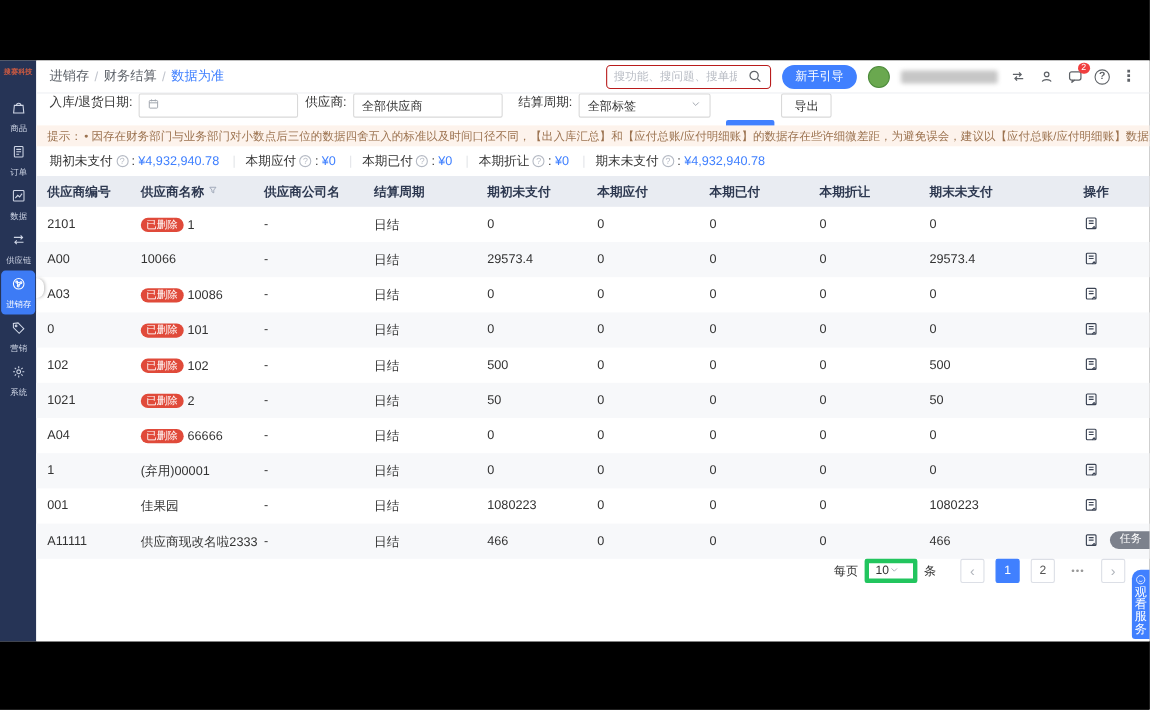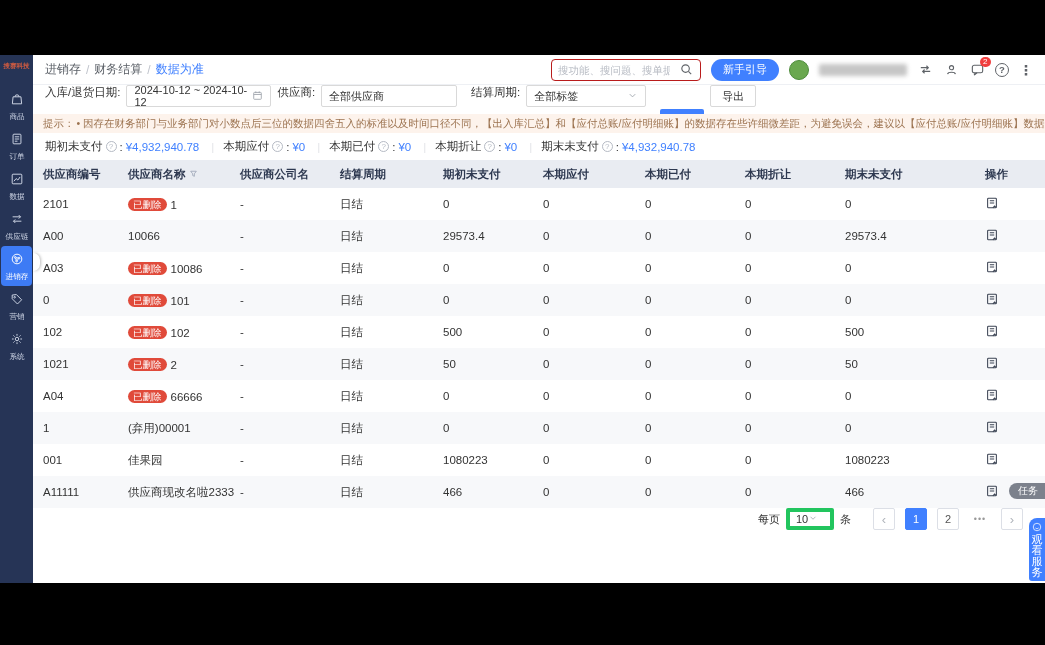--- a/index.html
+++ b/index.html
@@ -204,21 +204,20 @@
           <span class="badge-red">2</span>
         </span>
         <span class="help-circ">?</span>
         <span class="kebab">⋮</span>
       </div>
     </div>
 
     <div class="filterbar">
       <span class="f-label">入库/退货日期:</span>
       <div class="f-input f-date">
-        <span>2024-10-12 ~ 2024-10-12</span>
         <span><svg viewBox="0 0 16 16">
               <rect x="2.5" y="3.5" width="11" height="10" rx="1"></rect>
               <path d="M2.5 6.5h11M5.5 2v2.5M10.5 2v2.5"></path>
             </svg></span>
       </div>
       <span class="f-label">供应商:</span>
       <div class="f-input f-supplier">
         <span>全部供应商</span>
       </div>
       <span class="f-label">结算周期:</span>

